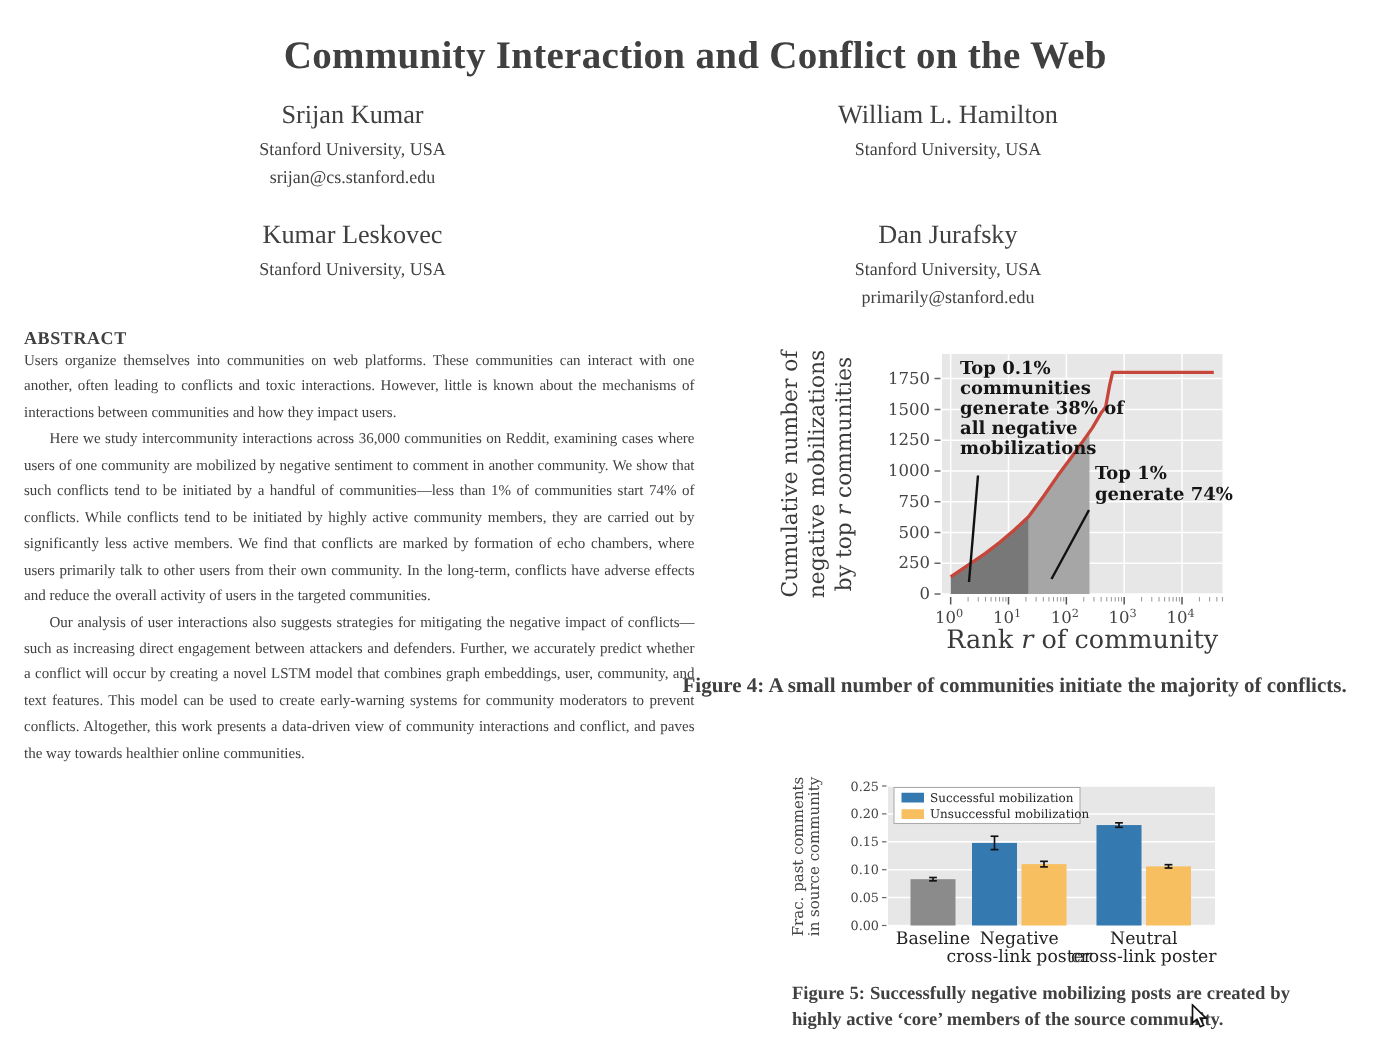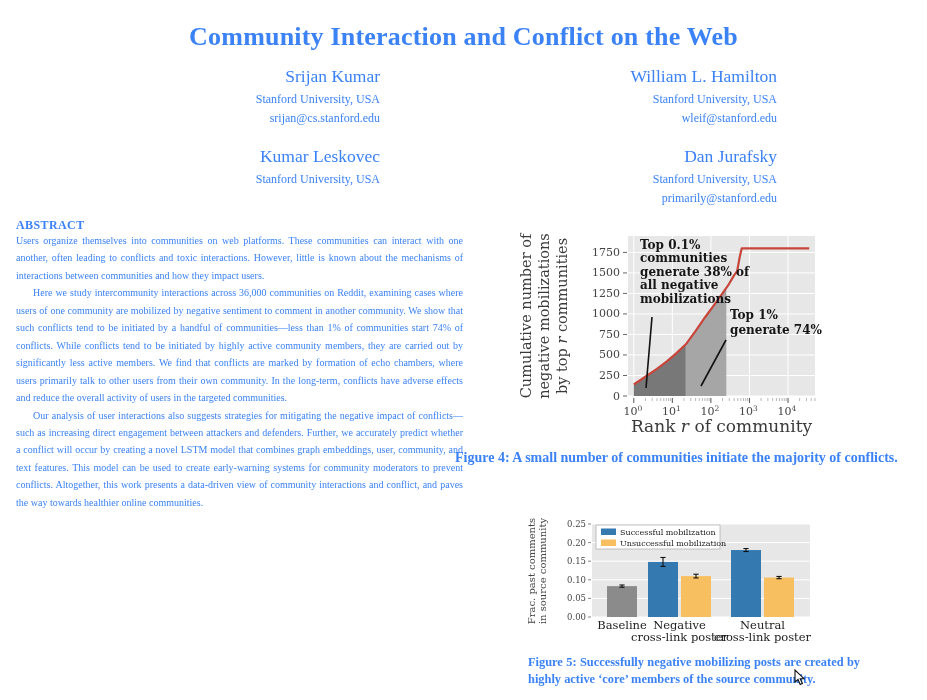--- a/index.html
+++ b/index.html
@@ -1,20 +1,20 @@
 <!DOCTYPE html>
 <html><head>
 <meta charset="utf-8">
 <style>
   html,body{margin:0;padding:0;background:#fff;}
   .page{position:relative;width:927px;height:700px;background:#ffffff;overflow:hidden;
-        font-family:"Liberation Serif",serif;color:#3b82f6;}
+        font-family:"Liberation Serif",serif;color:#404040;}
   .title{position:absolute;top:22px;left:0;width:927px;text-align:center;
          font-size:26px;font-weight:bold;letter-spacing:.2px;}
-  .author{position:absolute;width:290px;text-align:right;}
+  .author{position:absolute;width:290px;text-align:center;}
   .author .nm{font-size:17.5px;margin-bottom:3px;}
   .author .af,.author .em{font-size:12px;line-height:18.5px;}
   .abs-head{position:absolute;left:16px;top:218px;font-size:12px;font-weight:bold;letter-spacing:.4px;}
   .abs-text{position:absolute;left:16px;top:232px;width:447px;font-size:10px;
             line-height:17.45px;text-align:justify;}
   .abs-text p{margin:0;}
   .abs-text p + p{text-indent:17px;}
   .figsvg{position:absolute;}
   .cap4{position:absolute;left:455px;top:448px;width:463px;font-size:14px;font-weight:bold;
         line-height:20.5px;text-align:justify;}
@@ -30,21 +30,20 @@
   <div class="title">Community Interaction and Conflict on the Web</div>
 
   <div class="author" style="left:90px;top:66px">
     <div class="nm">Srijan Kumar</div>
     <div class="af">Stanford University, USA</div>
     <div class="em">srijan@cs.stanford.edu</div>
   </div>
   <div class="author" style="left:487px;top:66px">
     <div class="nm">William L. Hamilton</div>
     <div class="af">Stanford University, USA</div>
-    <div class="em">wleif@stanford.edu</div>
   </div>
   <div class="author" style="left:90px;top:146px">
     <div class="nm">Kumar Leskovec</div>
     <div class="af">Stanford University, USA</div>
   </div>
   <div class="author" style="left:487px;top:146px">
     <div class="nm">Dan Jurafsky</div>
     <div class="af">Stanford University, USA</div>
     <div class="em">primarily@stanford.edu</div>
   </div>

